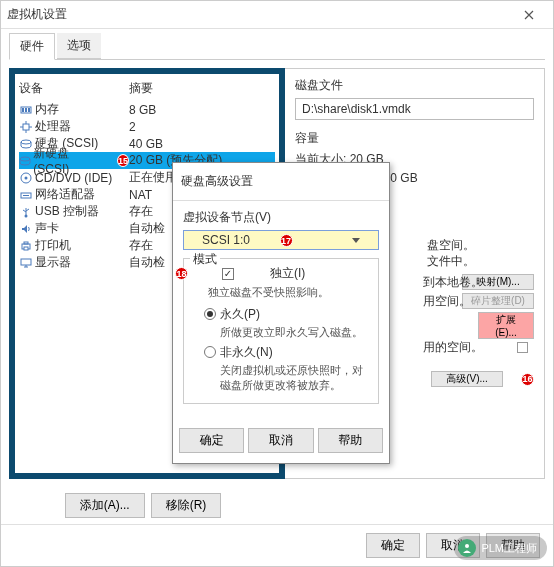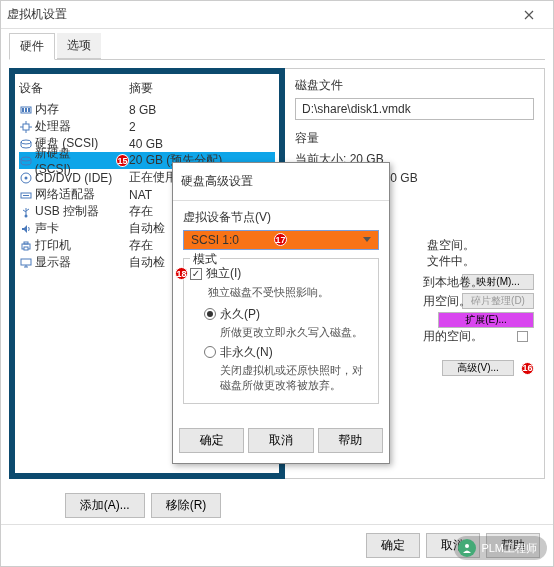--- a/index.html
+++ b/index.html
@@ -13,42 +13,42 @@
 .tab.active { background: #fff; border-bottom: 1px solid #fff; margin-bottom: -1px; }
 .tab.inactive { background: #f0f0f0; border: none; border-bottom: 1px solid #ccc; }
 .content { flex: 1; display: flex; padding: 8px; position: relative; }
 .left { width: 276px; border: 6px solid #0c4a6e; padding: 4px; }
 .list-header { display: flex; font-size: 12px; padding: 2px 0 4px; }
 .col-dev { width: 110px; }
 .col-sum { flex: 1; }
 .list-item { display: flex; align-items: center; padding: 1px 0; height: 17px; }
 .list-item.selected { background: #0ea5e9; }
 .dev-icon { width: 14px; height: 12px; display: inline-flex; align-items: center; justify-content: center; margin-right: 2px; }
-.badge { display: inline-flex; width: 13px; height: 13px; border-radius: 50%; background: #d00; color: #fff; font-size: 9px; font-weight: bold; align-items: center; justify-content: center; border: 1px solid #fff; margin-left: 7px; }
+.badge { display: inline-flex; width: 13px; height: 13px; border-radius: 50%; background: #d00; color: #fff; font-size: 9px; font-weight: bold; align-items: center; justify-content: center; border: 1px solid #fff; margin-left: 18px; }
 .right { flex: 1; border: 1px solid #ccc; border-left: none; padding: 8px 10px; position: relative; }
 .group-label { font-size: 12px; margin-bottom: 4px; }
 .text-box { border: 1px solid #bbb; padding: 3px 6px; background: #fff; font-size: 12px; margin-bottom: 10px; }
 .info-line { margin: 2px 0; font-size: 12px; }
 .right-btn { border: 1px solid #bbb; background: #e8e8e8; padding: 0 8px; font-size: 10px; margin-left: auto; }
 .right-row { display: flex; align-items: center; margin: 3px 0; }
 .sq { width: 11px; height: 11px; border: 1px solid #999; margin-right: 6px; display: inline-block; }
 .form-btn { border: 1px solid #bbb; background: #e8e8e8; padding: 3px 14px; font-size: 12px; margin: 0 3px; }
 .footer-left { display: flex; padding: 6px 8px; }
 .footer-bottom { display: flex; justify-content: flex-end; padding: 8px 10px; border-top: 1px solid #e0e0e0; }
 
 .modal { position: absolute; top: 161px; left: 171px; width: 218px; background: #fff; border: 1px solid #888; box-shadow: 2px 2px 6px rgba(0,0,0,0.3); z-index: 10; }
 .modal-title { padding: 10px 8px; font-size: 12px; border-bottom: 1px solid #ddd; }
 .modal-body { padding: 8px 10px; }
 .modal-label { font-size: 12px; margin-bottom: 4px; }
-.select { border: 1px solid #7a9edb; padding: 2px 7px; display: flex; align-items: flex-start; background: #f97316; margin-bottom: 8px; }
+.select { border: 1px solid #7a9edb; padding: 2px 18px; display: flex; align-items: flex-end; background: #fef9c3; margin-bottom: 8px; }
 .select .sel-text { flex: 1; }
 .chev { border: 4px solid transparent; border-top: 5px solid #555; margin-top: 4px; }
 .fieldset { border: 1px solid #ccc; padding: 6px 8px; margin-bottom: 8px; position: relative; }
 .fieldset-label { position: absolute; top: -8px; left: 6px; background: #fff; padding: 0 3px; font-size: 12px; }
-.checkbox-row { display: flex; align-items: center; margin-bottom: 3px; }
+.checkbox-row { display: flex; align-items: center; margin-bottom: 3px; gap: 32px; }
 .checkbox { width: 12px; height: 12px; border: 1px solid #777; margin-right: 4px; display: inline-flex; align-items: center; justify-content: center; font-size: 10px; line-height: 1; position:relative; }
 .desc { font-size: 11px; color: #555; margin: 0 0 6px 16px; }
 .radio-row { display: flex; align-items: flex-start; margin: 4px 0 2px 12px; }
 .radio { width: 12px; height: 12px; border: 1px solid #777; border-radius: 50%; margin-right: 4px; display: inline-flex; align-items: center; justify-content: center; flex-shrink:0; margin-top:2px;}
 .radio.checked::after { content: ""; width: 6px; height: 6px; background: #333; border-radius: 50%; }
 .radio-desc { font-size: 11px; color: #555; margin: 1px 0 4px 28px; }
 .modal-footer { display: flex; justify-content: center; padding: 8px 4px 10px; gap:0; }
 .modal-footer .form-btn { flex:1; margin:0 2px; padding:3px 0; text-align:center; }
 
 .right-partial-text { position:absolute; }
@@ -232,21 +232,21 @@
         <span class="sq"></span>
         <button class="right-btn" style="width:72px;">映射(M)...</button>
       </div>
       <div class="right-row" style="justify-content:flex-end;">
         <span style="position:absolute; left:138px;">用空间。</span>
         <span class="sq"></span>
         <button class="right-btn" style="width:72px;color:#999;">碎片整理(D)</button>
       </div>
       <div class="right-row" style="justify-content:flex-end;">
         <span class="sq"></span>
-        <button class="right-btn" style="width:96px; background:#d946ef;">扩展(E)...</button>
+        <button class="right-btn" style="width:56px; background:#fca5a5;">扩展(E)...</button>
       </div>
       <div class="right-row" style="justify-content:flex-end;">
         <span style="position:absolute; left:138px;">用的空间。</span>
         <span class="sq"></span>
       </div>
 
       <div class="right-row" style="justify-content:flex-end; margin-top:18px;">
         <button class="right-btn" style="width:72px;">高级(V)...</button>
         <span class="badge">16</span>
       </div>

